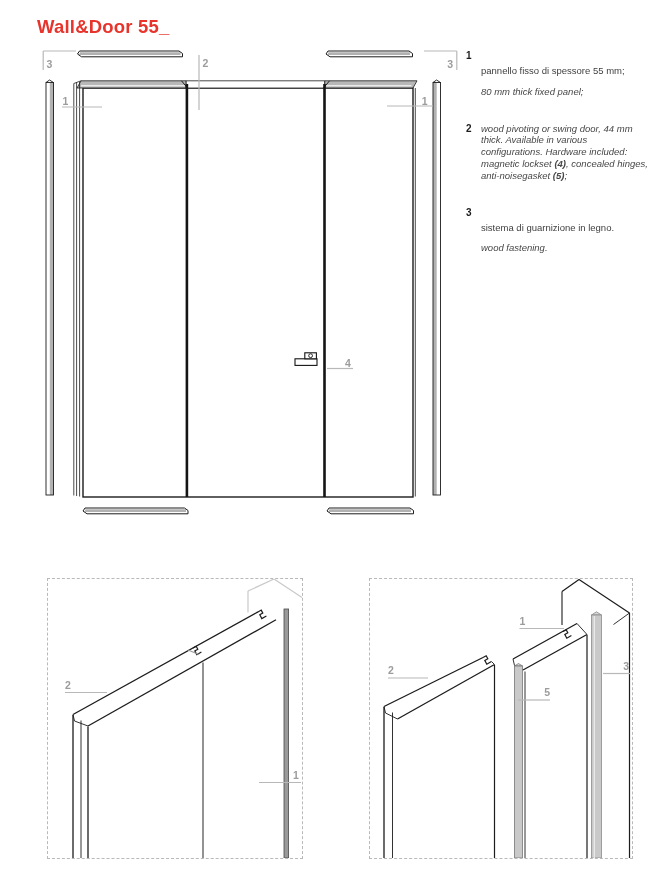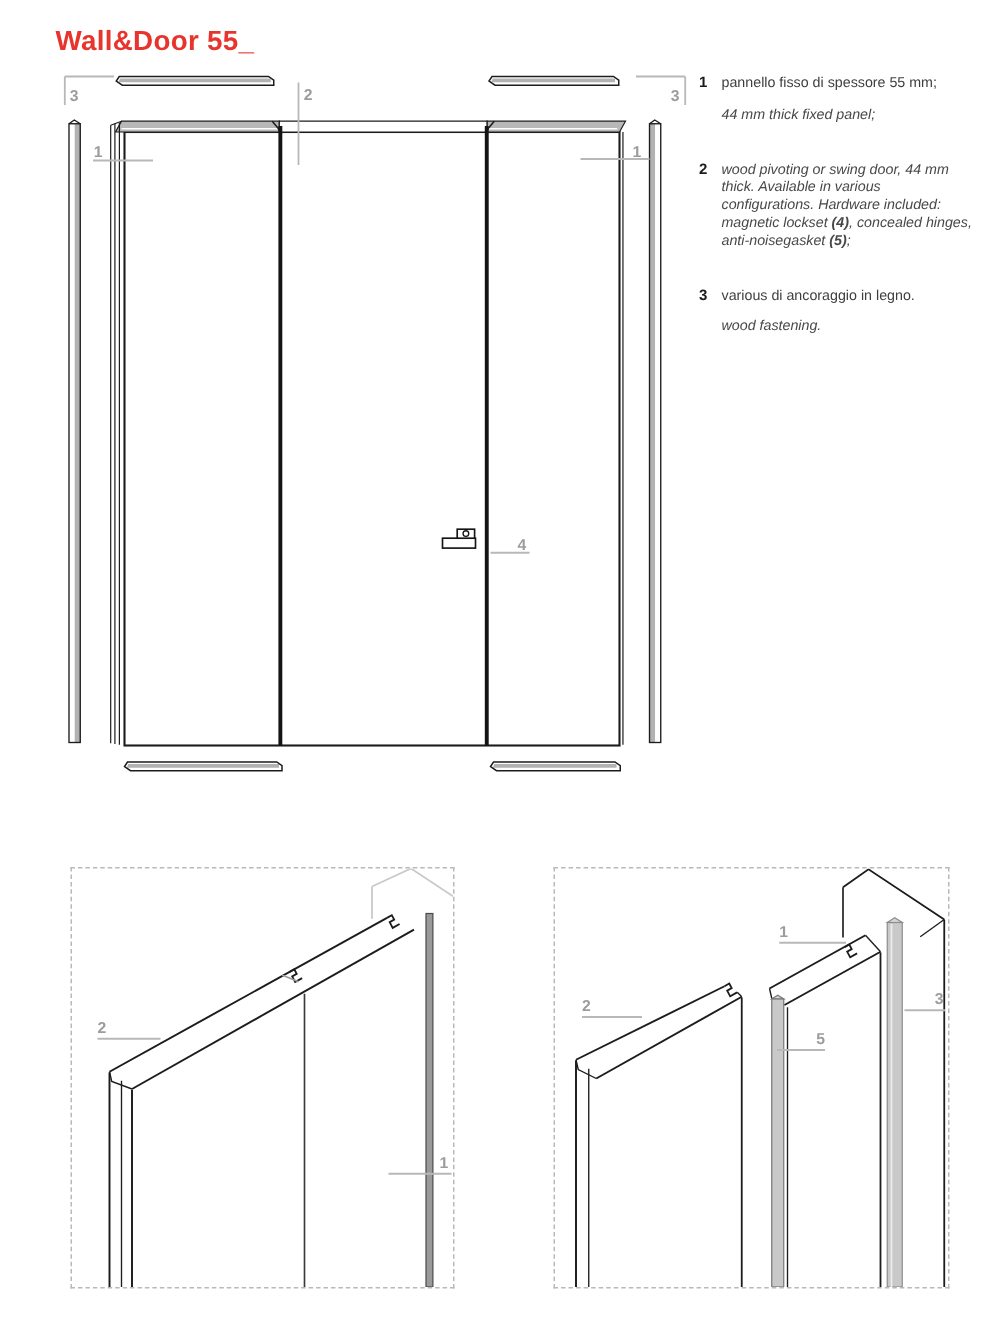--- a/index.html
+++ b/index.html
@@ -6,21 +6,21 @@
   .page{position:relative;width:662px;height:891px;background:#fff;overflow:hidden;
         font-family:"Liberation Sans",sans-serif;}
   .page-title{position:absolute;left:37px;top:16px;margin:0;font-size:18.5px;line-height:22px;
         font-weight:bold;letter-spacing:.2px;color:#e7342c;}
   
   .legend{position:absolute;left:466px;top:50px;width:184px;font-size:9.5px;
         line-height:11.8px;color:#3e3e3e;}
   .legend-item{display:flex;margin-bottom:16px;}
   .legend-num{flex:none;width:15px;font-weight:bold;font-size:10px;color:#1b1b1b;}
   .legend-body{flex:1;min-width:0;}
-  .para-it{margin:0 0 9px 0;}
+  .para-it{margin:15px 0 9px 0;}
   .para-en{margin:0 0 9px 0;font-style:italic;color:#474747;}
   .seg-b{font-weight:bold;}
   
   .elev{position:absolute;left:40px;top:44px;}
   .detail-box{position:absolute;border:1px dashed #b9b9b9;background:#fff;}
   .detail-left{left:47px;top:578px;width:254px;height:279px;}
   .detail-right{left:369px;top:578px;width:262px;height:279px;}
   svg{display:block;}
   .ln{stroke:#1c1c1c;fill:none;}
   .co{font-family:"Liberation Sans",sans-serif;font-weight:bold;font-size:10.5px;fill:#9c9c9c;}
@@ -110,33 +110,33 @@
     <text class="co" x="22.5" y="60.5">1</text>
     <text class="co" x="387.5" y="60.5" text-anchor="end">1</text>
     <text class="co" x="305" y="322.5">4</text>
   </svg>
 
   <div class="legend">
     <div class="legend-item">
       <span class="legend-num">1</span>
       <div class="legend-body">
         <p class="para-it"><span>pannello fisso di spessore 55 mm;</span></p>
-        <p class="para-en"><span>44 mm thick fixed panel;</span></p>
+        <p class="para-en"><span>80 mm thick fixed panel;</span></p>
       </div>
     </div>
     <div class="legend-item">
       <span class="legend-num">2</span>
       <div class="legend-body">
         <p class="para-en"><span>wood pivoting or swing door, 44 mm thick. Available in various configurations. Hardware included: magnetic lockset </span><span class="seg-b">(4)</span><span>, concealed hinges, anti-noisegasket </span><span class="seg-b">(5)</span><span>;</span></p>
       </div>
     </div>
     <div class="legend-item">
       <span class="legend-num">3</span>
       <div class="legend-body">
-        <p class="para-it"><span>various di ancoraggio in legno.</span></p>
+        <p class="para-it"><span>sistema di guarnizione in legno.</span></p>
         <p class="para-en"><span>wood fastening.</span></p>
       </div>
     </div>
   </div>
 
   <div class="detail-box detail-left">
     <svg width="254" height="279" viewBox="0 0 254 279">
 
       <g class="ceil" stroke-width="1.2">
         <path d="M200,12 L226,0"></path>

